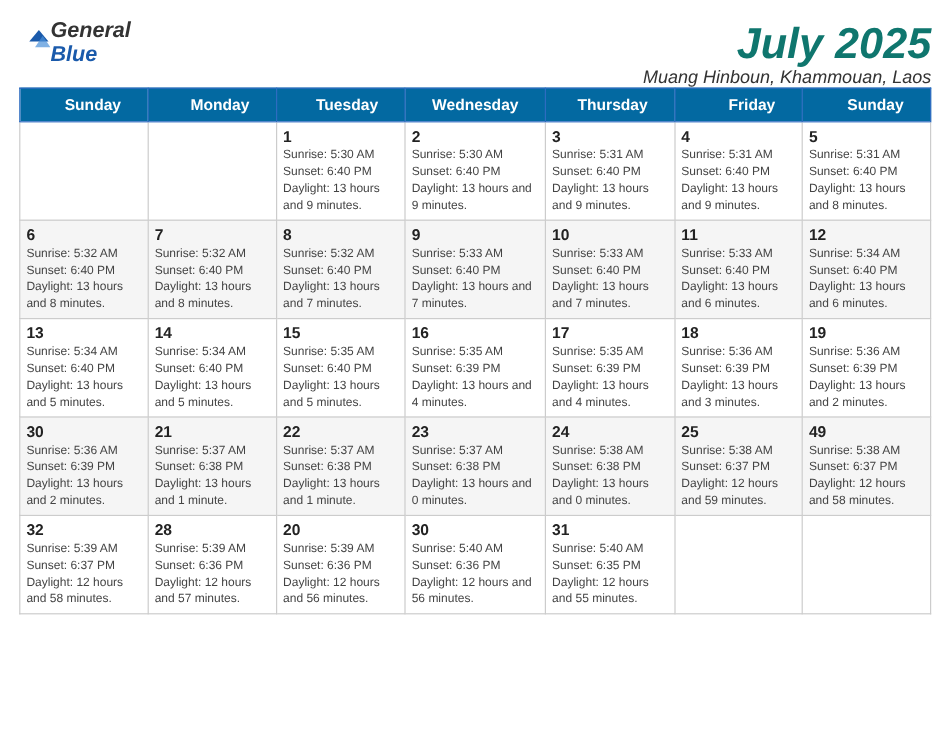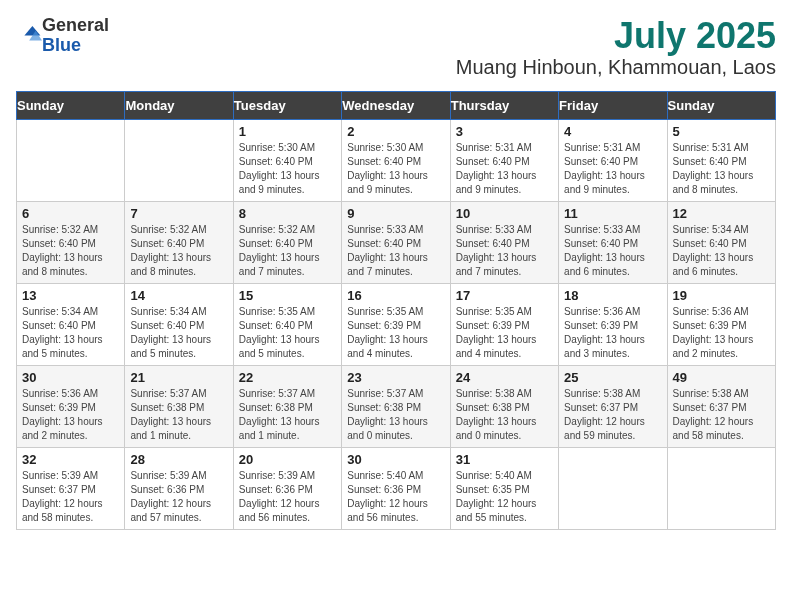--- a/index.html
+++ b/index.html
@@ -7,21 +7,22 @@
       font-family: Arial, sans-serif;
       background: #fff;
       width: 792px;
       min-height: 612px;
       padding: 16px;
     }
     .header {
       display: flex;
       justify-content: space-between;
       align-items: flex-start;
-      margin-bottom: 12px;
+      margin-bottom: 0;
+      font-style: italic;
     }
     .logo {
       display: flex;
       align-items: center;
     }
     .logo-text {
       font-size: 18px;
       font-weight: bold;
       line-height: 1.1;
     }
@@ -35,35 +36,35 @@
     .title-block {
       text-align: right;
     }
     .month-title {
       font-size: 36px;
       font-weight: bold;
       color: #0f766e;
       line-height: 1.1;
     }
     .location-title {
-      font-size: 20px;
+      font-size: 15px;
       color: #333;
     }
     table {
       width: 100%;
       border-collapse: collapse;
       border: 1px solid #ccc;
     }
     thead tr th {
-      background-color: #404040;
+      background-color: #0369a1;
       color: #fff;
       font-size: 13px;
       font-weight: bold;
-      padding: 6px 0;
-      text-align: left;
+      padding: 6px 22px;
+      text-align: right;
       border: 1px solid #2d6cc0;
     }
     tbody tr td {
       vertical-align: top;
       border: 1px solid #ccc;
       padding: 4px 5px;
       width: 108px;
       min-height: 80px;
       font-size: 10.5px;
       color: #333;

